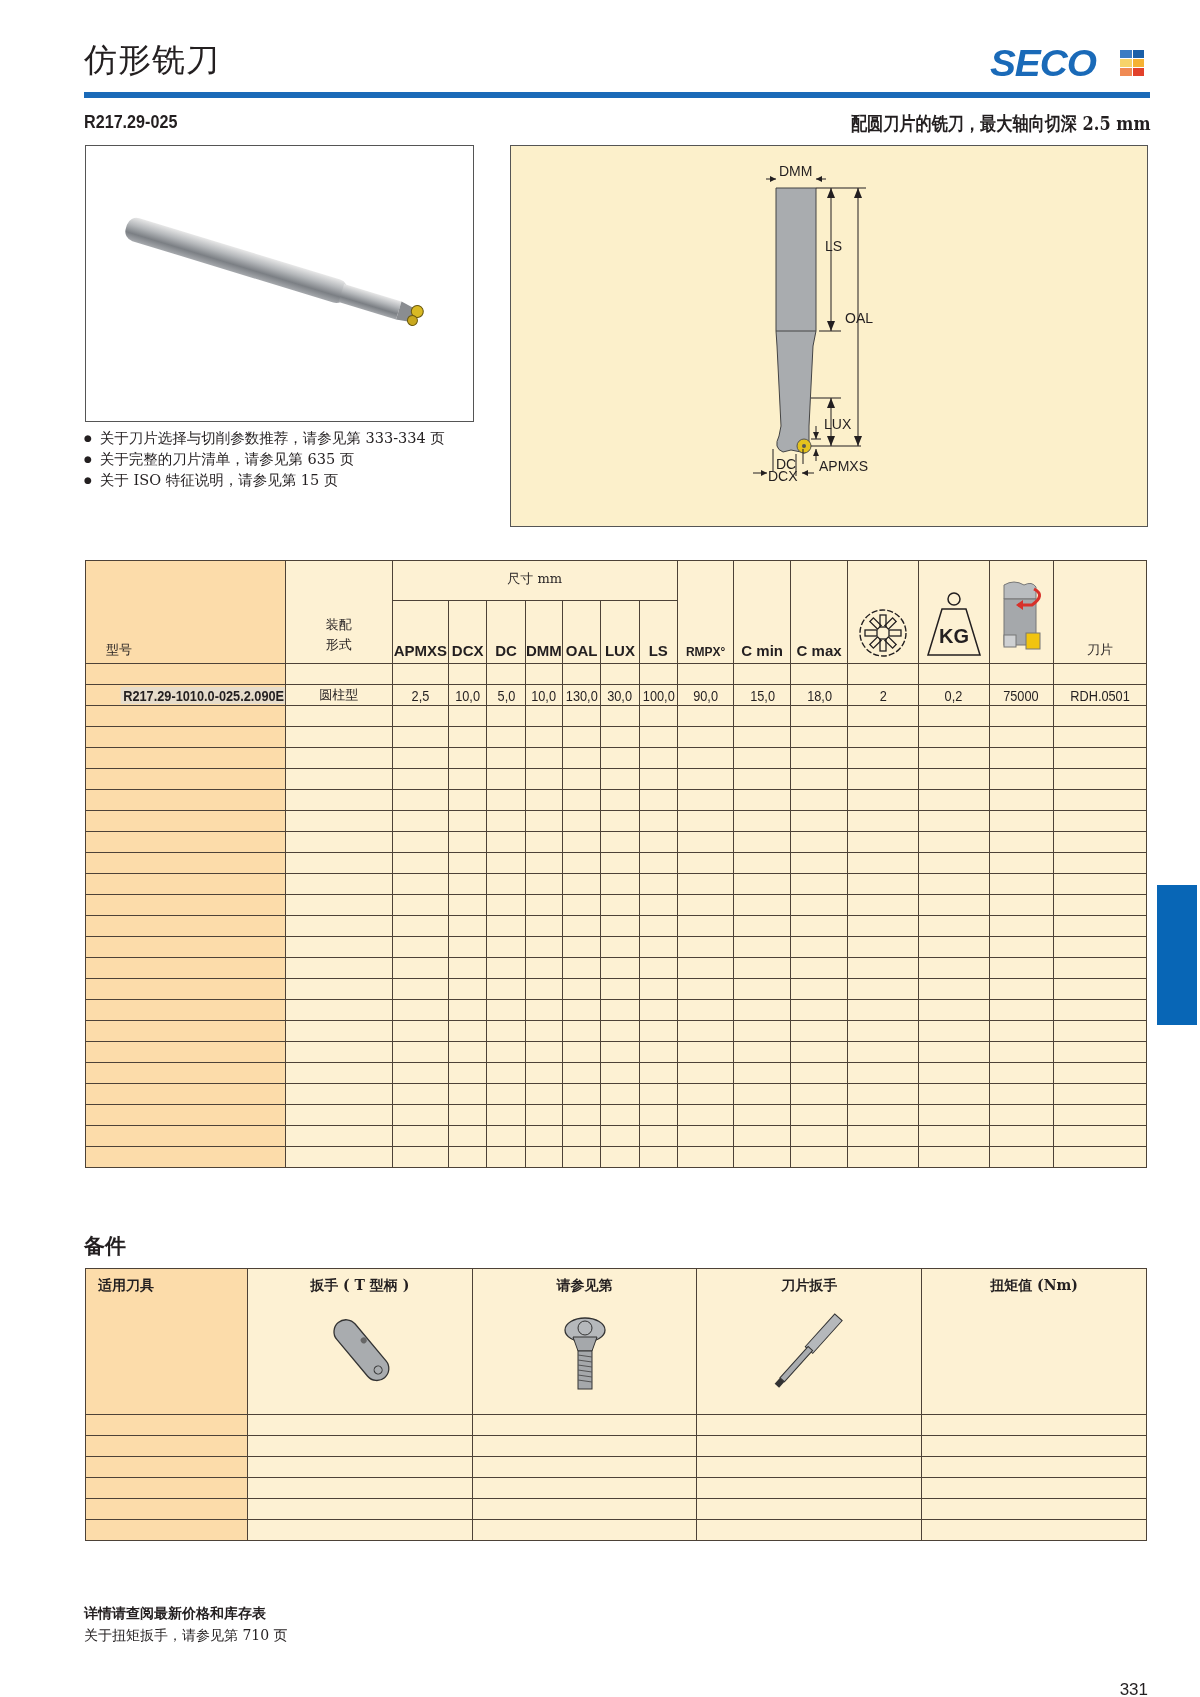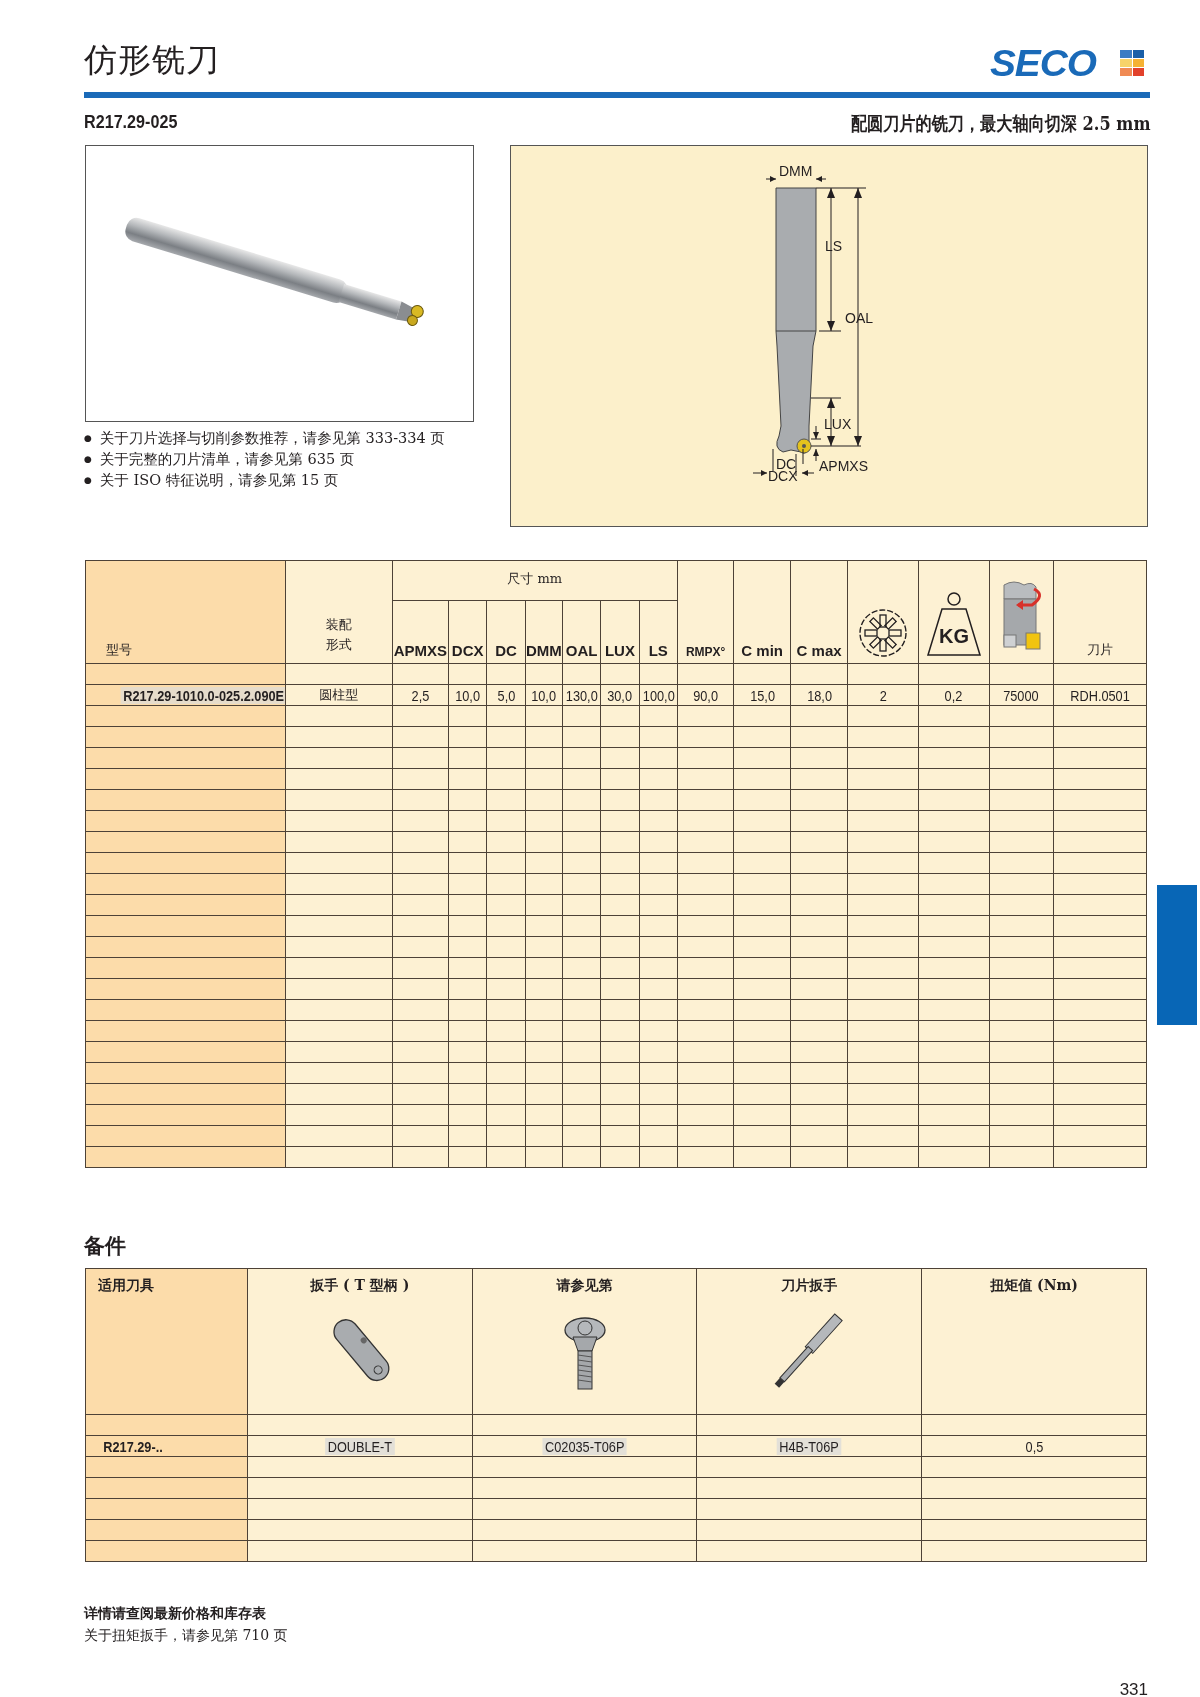--- a/index.html
+++ b/index.html
@@ -693,27 +693,20 @@
     </th>
     <th>扭矩值 (Nm)</th>
   </tr>
   <tr>
         <td class="colfirst"></td>
         <td></td>
         <td></td>
         <td></td>
         <td></td>
       </tr>
-  <tr>
-    <td class="colfirst" style="font-weight:bold"><span class="condensed">R217.29-..</span></td>
-    <td><span class="chip condensed">DOUBLE-T</span></td>
-    <td><span class="chip condensed">C02035-T06P</span></td>
-    <td><span class="chip condensed">H4B-T06P</span></td>
-    <td><span class="condensed">0,5</span></td>
-  </tr>
   </tbody>
     <tbody id="spare-empty">
       <tr>
         <td class="colfirst"></td>
         <td></td>
         <td></td>
         <td></td>
         <td></td>
       </tr>
       <tr>

